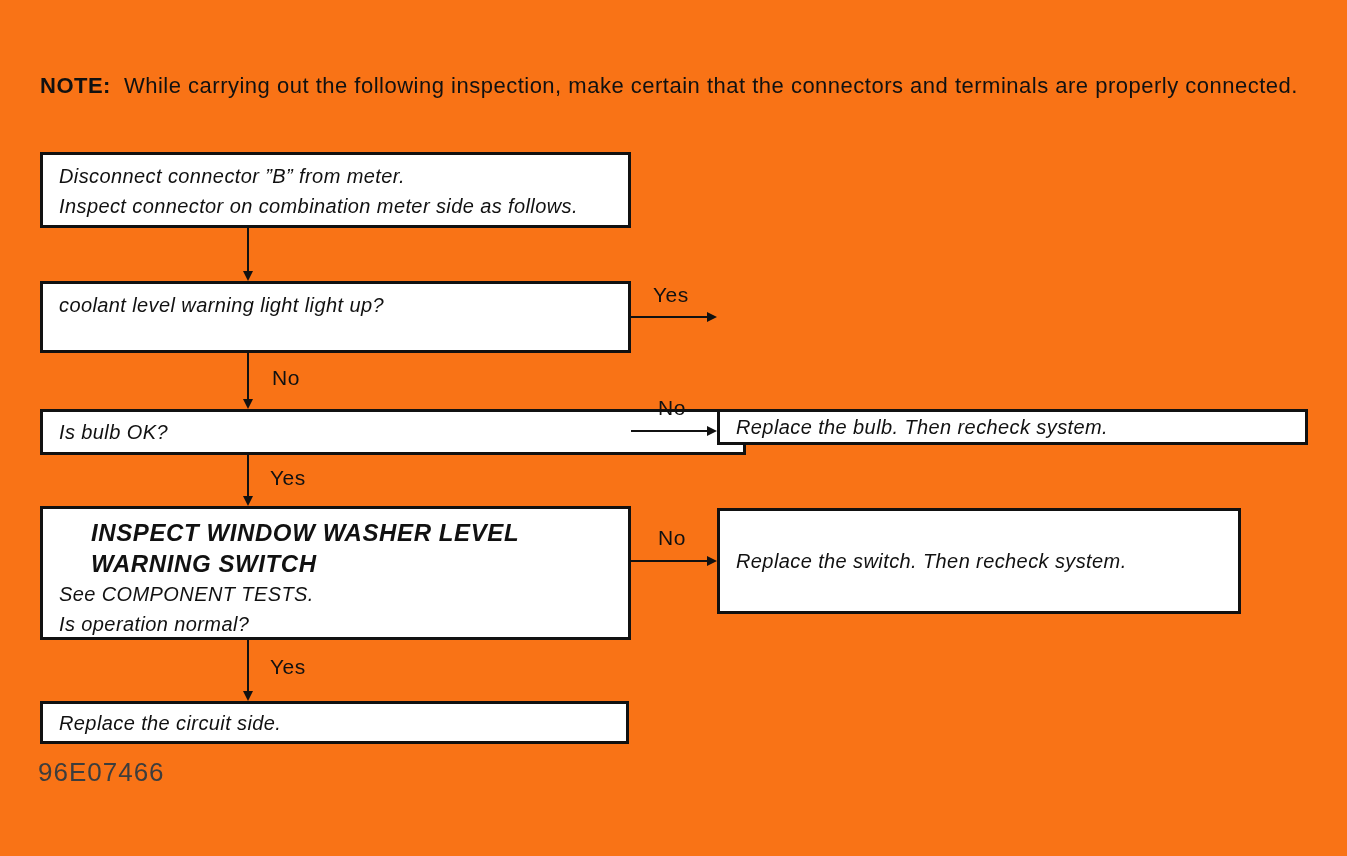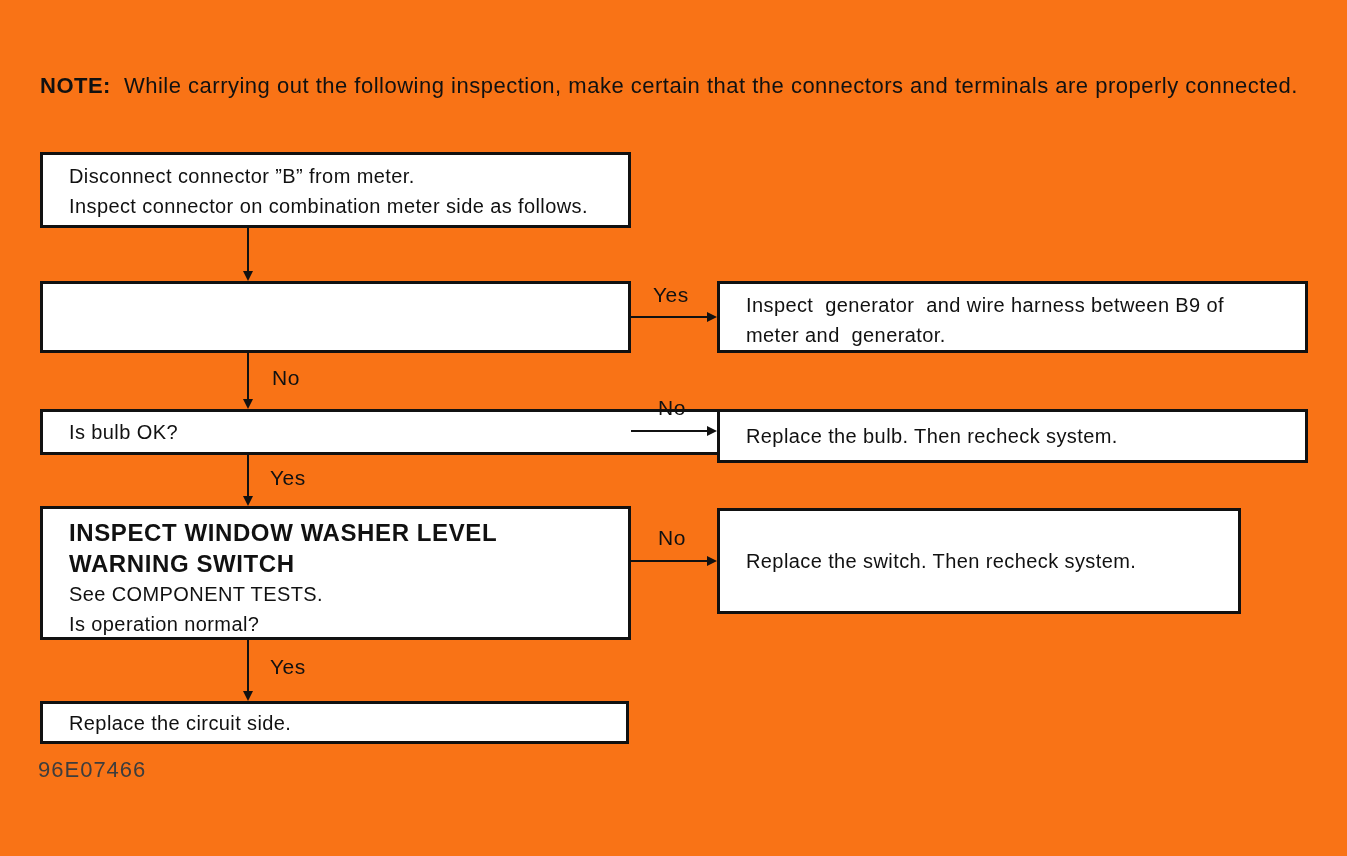--- a/index.html
+++ b/index.html
@@ -7,31 +7,31 @@
     position:relative; width:1347px; height:856px; background:#f97316;
     font-family:"Liberation Sans", sans-serif; color:#111111; overflow:hidden;
   }
   .note {
     position:absolute; left:40px; top:70px; width:1285px;
     font-size:22px; line-height:31px; letter-spacing:0.5px; margin:0;
   }
   .note-label {font-weight:bold; margin-right:13px;}
   .fc-box {
     position:absolute; border:3px solid #111111; background:#ffffff;
-    box-sizing:border-box; padding:6px 26px;
-    font-size:20px; line-height:30px; letter-spacing:0.4px;
+    box-sizing:border-box; padding:6px 16px;
+    font-size:20px; line-height:30px; letter-spacing:0.4px;font-style:italic;
   }
   .fc-box .line {white-space:pre;}
   .vcenter {display:flex; flex-direction:column; justify-content:center; padding-top:0; padding-bottom:0;}
-  .heading-line {font-weight:bold; font-size:24px; line-height:31px; letter-spacing:0.6px; white-space:pre;}
+  .heading-line {font-weight:bold; font-size:24px; line-height:31px; letter-spacing:0.6px; white-space:pre;margin-left:32px;}
   #box-disconnect      {left:40px;  top:152px; width:591px; height:76px;}
   #box-ground          {left:40px;  top:281px; width:591px; height:72px;}
   #box-generator       {left:717px; top:281px; width:591px; height:72px;}
   #box-bulb            {left:40px;  top:409px; width:706px; height:46px;}
-  #box-replace-bulb    {left:717px; top:409px; width:591px; height:54px;}
+  #box-replace-bulb    {left:717px; top:409px; width:591px; height:36px;}
   #box-inspect-switch  {left:40px;  top:506px; width:591px; height:134px; padding-top:8px;}
   #box-replace-switch  {left:717px; top:508px; width:524px; height:106px;}
   #box-replace-plate   {left:40px;  top:701px; width:589px; height:43px;}
   .vline {position:absolute; width:2px; background:#111111;}
   .hline {position:absolute; height:2px; background:#111111;}
   .arrow-down {
     position:absolute; width:0; height:0;
     border-left:5px solid transparent; border-right:5px solid transparent;
     border-top:10px solid #111111;
   }
@@ -49,57 +49,54 @@
   #h3 {left:631px; top:560px; width:78px;}   #h3h {left:707px; top:556px;}
   .edge-label {position:absolute; font-size:21px; letter-spacing:0.5px;}
   #lbl-yes1 {left:653px; top:283px;}
   #lbl-no1  {left:272px; top:366px;}
   #lbl-no2  {left:658px; top:396px;}
   #lbl-yes2 {left:270px; top:466px;}
   #lbl-no3  {left:658px; top:526px;}
   #lbl-yes3 {left:270px; top:655px;}
   .figure-code {
     position:absolute; left:38px; top:757px;
-    font-size:22px; letter-spacing:1px; color:#3d3d3d;
+    font-size:26px; letter-spacing:1px; color:#3d3d3d;
   }
 </style>
 </head>
 <body>
 
 <div class="page">
 
   <p class="note"><span class="note-label">NOTE:</span><span>While carrying out the following inspection, make certain that the connectors and terminals are properly connected.</span></p>
 
   <div class="fc-box" id="box-disconnect">
     <div class="line">Disconnect connector ”B” from meter.</div>
     <div class="line">Inspect connector on combination meter side as follows.</div>
   </div>
 
   <div class="fc-box" id="box-ground">
+    <div class="line">coolant level warning light light up?</div>
   </div>
 
   <div class="fc-box vcenter" id="box-bulb">
     <div class="line">Is bulb OK?</div>
   </div>
 
   <div class="fc-box" id="box-inspect-switch">
     <div class="heading-line">INSPECT WINDOW WASHER LEVEL</div>
     <div class="heading-line">WARNING SWITCH</div>
     <div class="line">See COMPONENT TESTS.</div>
     <div class="line">Is operation normal?</div>
   </div>
 
   <div class="fc-box vcenter" id="box-replace-plate">
     <div class="line">Replace the circuit side.</div>
   </div>
 
-  <div class="fc-box" id="box-generator">
-    <div class="line">Inspect  generator  and wire harness between B9 of</div>
-    <div class="line">meter and  generator.</div>
-  </div>
 
   <div class="fc-box vcenter" id="box-replace-bulb">
     <div class="line">Replace the bulb. Then recheck system.</div>
   </div>
 
   <div class="fc-box vcenter" id="box-replace-switch">
     <div class="line">Replace the switch. Then recheck system.</div>
   </div>
 
   <div class="vline" id="v1"></div>

